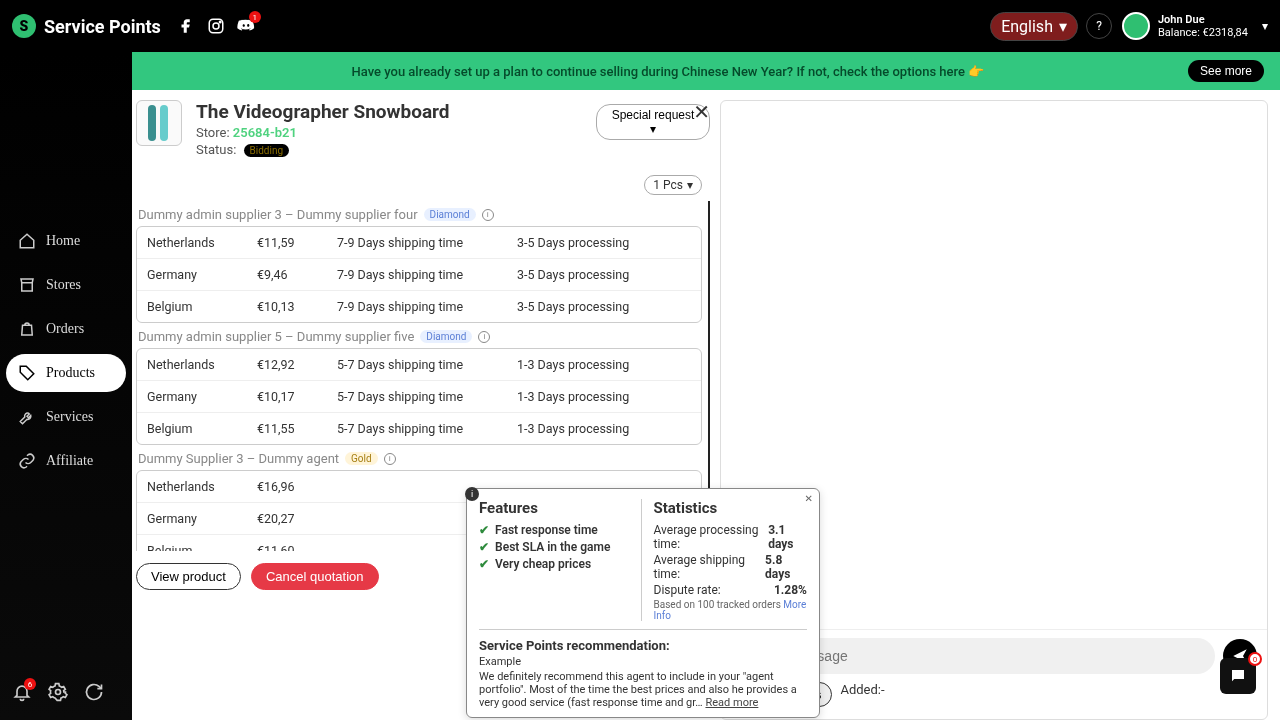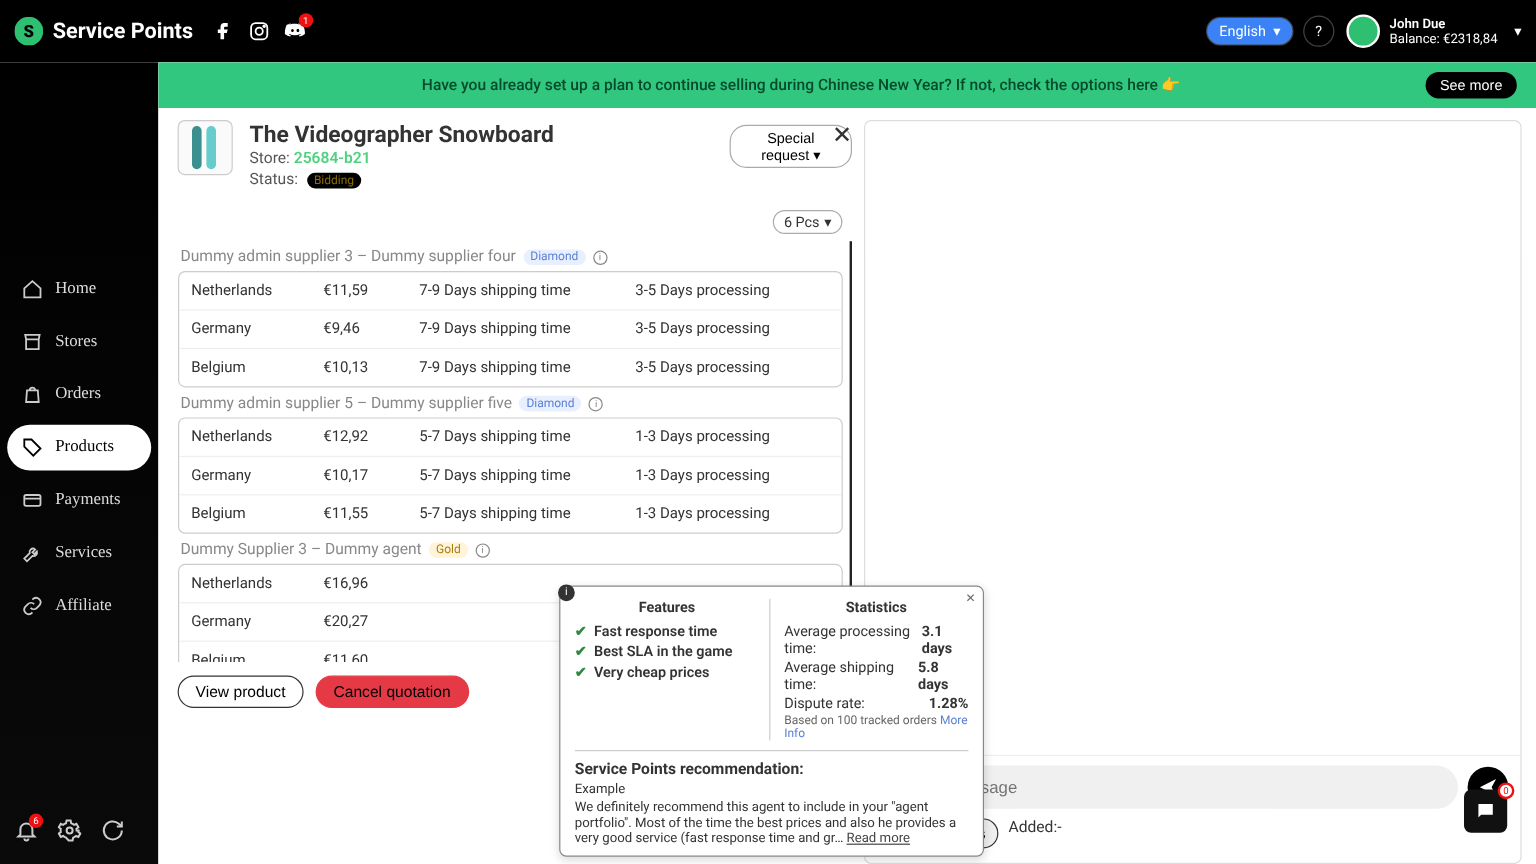--- a/index.html
+++ b/index.html
@@ -4,21 +4,21 @@
 <style>
 * { box-sizing: border-box; margin: 0; padding: 0; }
 body { font-family: -apple-system, BlinkMacSystemFont, "Segoe UI", Roboto, sans-serif; background: #fff; color: #333; width: 1280px; height: 720px; overflow: hidden; }
 
 .topbar { display: flex; align-items: center; height: 52px; background: #000; color: #fff; padding: 0 12px; }
 .logo { display: flex; align-items: center; gap: 8px; font-weight: 700; font-size: 18px; }
 .logo-mark { width: 24px; height: 24px; border-radius: 50%; display:flex; align-items:center; justify-content:center; font-weight:900; color:#000; font-size:14px;}
 .social { display: flex; gap: 12px; margin-left: 16px; }
 .social .ic { width: 18px; height: 18px; }
 .topbar .spacer { flex: 1; }
-.lang { background:#3b82f6; color:#fff; border:1px solid #444; border-radius:16px; padding:4px 10px; font-size:12px; display:flex; align-items:flex-start; gap:6px;}
+.lang { background:#7f1d1d; color:#fff; border:1px solid #444; border-radius:16px; padding:4px 10px; font-size:16px; display:flex; align-items:flex-start; gap:6px;}
 .help { width:26px; height:26px; border:1px solid #444; border-radius:50%; display:flex; align-items:center; justify-content:center; font-size:12px; margin-left:8px;}
 .user { display:flex; align-items:center; gap:8px; margin-left:10px; }
 .avatar { width:28px; height:28px; border-radius:50%; background:#2fbf71; border:2px solid #fff; }
 .user-meta { font-size:11px; line-height:1.2; }
 .caret { margin-left:6px; font-size:12px;}
 
 .shell { display:flex; height: calc(720px - 52px); }
 
 .sidebar { width:132px; background: linear-gradient(#000,#0a0a0a); padding-top:170px; position:relative; display:flex; flex-direction:column; }
 .nav { list-style:none; padding:0 6px;font-family:Liberation Serif, serif; }
@@ -28,21 +28,21 @@
 .sidebar-footer { margin-top:auto; padding:10px 12px 18px; display:flex; gap:16px; align-items:center; color:#ccc;}
 .sidebar-footer .ic { width:20px; height:20px; position:relative;}
 .bell-dot { position:absolute; top:-4px; right:-4px; width:12px; height:12px; border-radius:50%; background:#e11; color:#fff; font-size:8px; display:flex; align-items:center; justify-content:center;}
 
 .main { flex:1; display:flex; flex-direction:column; background:#fff; position:relative;}
 
 .banner { background:#32c77f; color:#083; font-size:13px; padding:8px 16px; display:flex; align-items:center; }
 .banner-text { flex:1; text-align:center; color:#0a3; font-weight:500; color:#054b2b;}
 .see-more { background:#000; color:#fff; border:none; border-radius:12px; padding:4px 12px; font-size:12px; cursor:pointer;}
 
-.content { flex:1; display:flex; padding:10px 12px 0 16px; gap:10px; overflow:hidden; position:relative;}
+.content { flex:1; display:flex; padding:10px 12px 0 4px; gap:10px; overflow:hidden; position:relative;}
 
 .left { flex:1; min-width:0;}
 .product-head { display:flex; gap:14px; align-items:flex-start; position:relative;}
 .product-img { width:46px; height:46px; border:1px solid #ccc; border-radius:6px; display:flex; align-items:center; justify-content:center; background:#fafafa;}
 .product-title { font-size:19px; font-weight:700; }
 .meta-row { font-size:13px; color:#555; margin-top:2px;}
 .store-id { color:#4fd27f; font-weight:600;}
 .badge { display:inline-block; background:#000000; color:#8a6d00; font-size:10px; padding:1px 6px; border-radius:8px; margin-left:4px;}
 .special-btn { border:1px solid #aaa; border-radius:14px; background:#fff; font-size:12px; padding:3px 12px; position:absolute; left:460px; top:4px; cursor:pointer;}
 .close-x { position:absolute; right:0; top:0; font-size:20px; cursor:pointer; }
@@ -56,28 +56,28 @@
 .tier.diamond { background:#e8f0ff; color:#5b7fd6;}
 .tier.gold { background:#fff4d8; color:#a67f13;}
 .info-i { width:12px; height:12px; border:1px solid #888; border-radius:50%; font-size:8px; display:inline-flex; align-items:center; justify-content:center; color:#888;}
 
 .rows { border:1px solid #ccc; border-radius:6px; overflow:hidden; position:relative;}
 .row { display:grid; grid-template-columns: 110px 80px 180px 160px; padding:8px 10px; font-size:12.5px; border-top:1px solid #eee;}
 .row:first-child { border-top:none;}
 
 .action-bar { display:flex; gap:10px; margin-top:12px;}
 .pill-btn { border:1px solid #333; background:#fff; border-radius:16px; padding:5px 14px; font-size:13px; cursor:pointer;}
-.pill-btn.danger { background:#e63946; color:#000000; border-color:#e63946;}
+.pill-btn.danger { background:#e63946; color:#ffffff; border-color:#e63946;}
 
 .popover { position:absolute; left:334px; top:398px; width:354px; background:#fff; border:1px solid #888; border-radius:6px; padding:10px 12px 8px; font-size:12px; box-shadow:0 2px 8px rgba(0,0,0,.15); z-index:20;}
 .popover-close { position:absolute; top:4px; right:6px; font-size:10px; color:#666; cursor:pointer;}
 .info-bubble { position:absolute; top:-2px; left:-2px; width:14px; height:14px; border-radius:50%; background:#333; color:#fff; font-size:9px; display:flex; align-items:center; justify-content:center;}
 .pop-cols { display:flex; gap:12px; border-bottom:1px solid #ccc; padding-bottom:8px;}
 .pop-col { flex:1;}
-.pop-h { text-align:center; font-weight:700; font-size:12px; margin-bottom:6px;}
+.pop-h { text-align:left; font-weight:700; font-size:15px; margin-bottom:6px;}
 .feat { display:flex; align-items:center; gap:6px; font-weight:600; margin-bottom:3px; font-size:12px;}
 .check { color:#2e8b3d;}
 .stat { display:flex; justify-content:space-between; font-size:12px; margin-bottom:2px;}
 .stat b { font-weight:700;}
 .based { font-size:10px; color:#666;}
 .based a { color:#5b7fd6; cursor:pointer;}
 .rec { font-weight:700; margin-top:8px; font-size:13px;}
 .rec-ex { font-size:11px; margin-top:2px;}
 .rec-body { font-size:11px; color:#333; margin-top:2px;}
 .read-more { color:#444; text-decoration:underline; cursor:pointer;}
@@ -175,29 +175,20 @@
           </span>
           <span>Orders</span>
         </li>
         <li class="active">
           <span class="ic">
             <svg viewBox="0 0 24 24" width="18" height="18" fill="none" stroke="#000" stroke-width="2">
               <path d="M3 3h8l10 10-8 8L3 11zM7 7h.01"></path>
             </svg>
           </span>
           <span>Products</span>
-        </li>
-        <li>
-          <span class="ic">
-            <svg viewBox="0 0 24 24" width="18" height="18" fill="none" stroke="#ccc" stroke-width="2">
-              <rect x="3" y="6" width="18" height="12" rx="2"></rect>
-              <path d="M3 10h18"></path>
-            </svg>
-          </span>
-          <span>Payments</span>
         </li>
         <li>
           <span class="ic">
             <svg viewBox="0 0 24 24" width="18" height="18" fill="none" stroke="#ccc" stroke-width="2">
               <path d="M14 7a4 4 0 00-5 5l-6 6 3 3 6-6a4 4 0 005-5l-3 3-2-2 3-3z"></path>
             </svg>
           </span>
           <span>Services</span>
         </li>
         <li>
@@ -256,21 +247,21 @@
               <span>Status:</span>
               <span class="badge">Bidding</span>
             </div>
           </div>
           <button class="special-btn"><span>Special request</span> ▾</button>
           <span class="close-x">✕</span>
         </div>
 
         <div class="qty-row">
           <div class="qty-sel">
-            <span>6 Pcs</span>
+            <span>1 Pcs</span>
             <span>▾</span>
           </div>
         </div>
 
         <div class="suppliers" id="suppliers">
             <div class="sup-header">
               <span>Dummy admin supplier 3 – Dummy supplier four</span> 
               <span class="tier diamond">Diamond</span> 
               <span class="info-i">i</span>
             </div>

